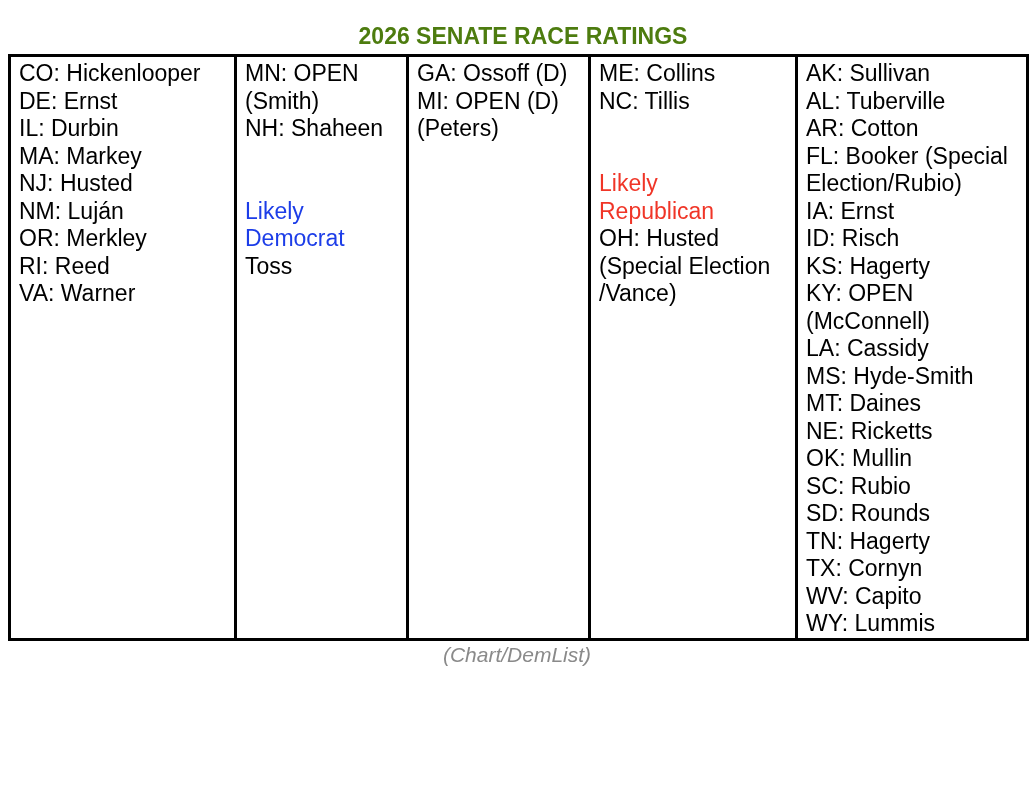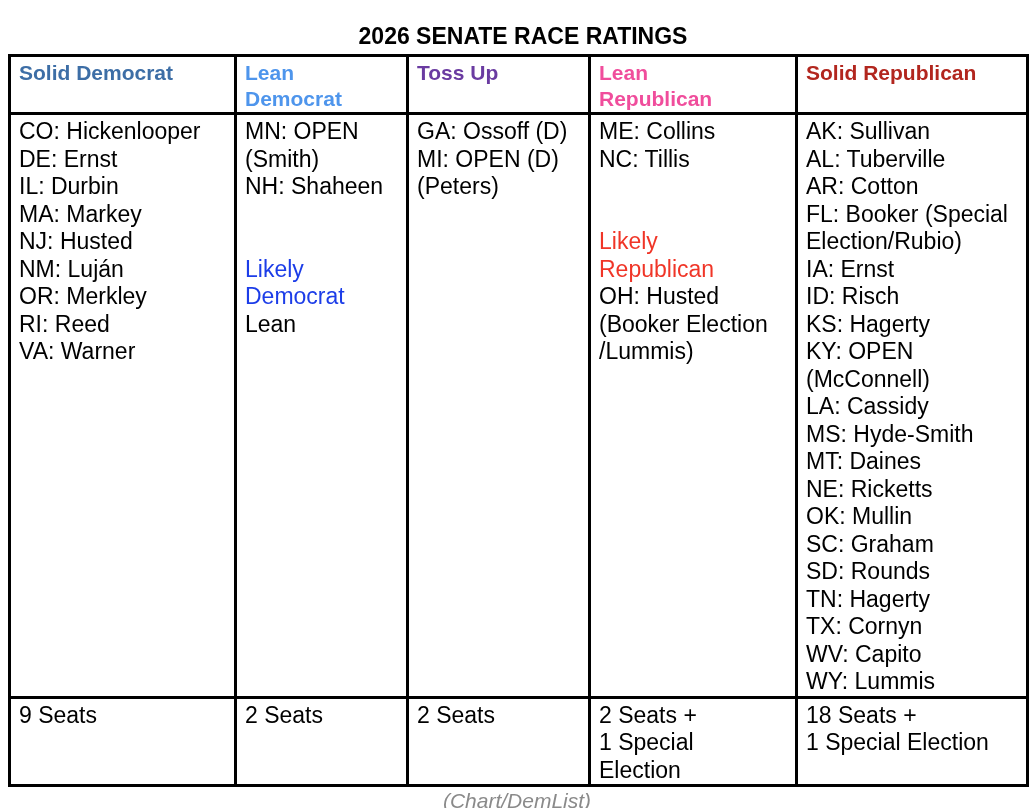--- a/index.html
+++ b/index.html
@@ -50,118 +50,89 @@
   .credit {
     text-align: center;
     font-size: 21px;
     font-style: italic;
     margin-top: 2px;
   }
 </style>
 </head>
 <body>
 
-<div class="title" style="color: #000000; margin-left: 12px;">2026 SENATE RACE RATINGS</div>
+<div class="title" style="color: #4d7c0f; margin-left: 12px;">2026 SENATE RACE RATINGS</div>
 
 <table class="ratings">
   <colgroup>
     <col style="width:226px">
     <col style="width:172px">
     <col style="width:182px">
     <col style="width:207px">
     <col style="width:231px">
   </colgroup>
   <tbody>
-      <tr class="header-row">
-    <th style="color: rgb(61, 110, 166);">Solid Democrat</th>
-    <th style="color: rgb(78, 149, 236);">Lean
-Democrat</th>
-    <th style="color: rgb(106, 59, 161);">Toss Up</th>
-    <th style="color: rgb(240, 77, 156);">Lean
-Republican</th>
-    <th style="color: rgb(178, 38, 30);">Solid Republican</th>
-  </tr>
   <tr class="body-row">
     <td>
       <div class="line">CO: Hickenlooper</div>
       <div class="line">DE: Ernst</div>
       <div class="line">IL: Durbin</div>
       <div class="line">MA: Markey</div>
       <div class="line">NJ: Husted</div>
       <div class="line">NM: Luján</div>
       <div class="line">OR: Merkley</div>
       <div class="line">RI: Reed</div>
       <div class="line">VA: Warner</div>
     </td>
     <td>
       <div class="line">MN: OPEN</div>
       <div class="line">(Smith)</div>
       <div class="line">NH: Shaheen</div>
       <div class="line"></div>
       <div class="line"></div>
       <div class="line sub" style="color: rgb(28, 61, 232);">Likely</div>
       <div class="line sub" style="color: rgb(28, 61, 232);">Democrat</div>
-      <div class="line">Lean</div>
+      <div class="line">Toss</div>
     </td>
     <td>
       <div class="line">GA: Ossoff (D)</div>
       <div class="line">MI: OPEN (D)</div>
       <div class="line">(Peters)</div>
     </td>
     <td>
       <div class="line">ME: Collins</div>
       <div class="line">NC: Tillis</div>
       <div class="line"></div>
       <div class="line"></div>
       <div class="line sub" style="color: rgb(240, 53, 39);">Likely</div>
       <div class="line sub" style="color: rgb(240, 53, 39);">Republican</div>
       <div class="line">OH: Husted</div>
-      <div class="line">(Booker Election</div>
-      <div class="line">/Lummis)</div>
+      <div class="line">(Special Election</div>
+      <div class="line">/Vance)</div>
     </td>
     <td>
       <div class="line">AK: Sullivan</div>
       <div class="line">AL: Tuberville</div>
       <div class="line">AR: Cotton</div>
       <div class="line">FL: Booker (Special</div>
       <div class="line">Election/Rubio)</div>
       <div class="line">IA: Ernst</div>
       <div class="line">ID: Risch</div>
       <div class="line">KS: Hagerty</div>
       <div class="line">KY: OPEN</div>
       <div class="line">(McConnell)</div>
       <div class="line">LA: Cassidy</div>
       <div class="line">MS: Hyde-Smith</div>
       <div class="line">MT: Daines</div>
       <div class="line">NE: Ricketts</div>
       <div class="line">OK: Mullin</div>
-      <div class="line">SC: Graham</div>
+      <div class="line">SC: Rubio</div>
       <div class="line">SD: Rounds</div>
       <div class="line">TN: Hagerty</div>
       <div class="line">TX: Cornyn</div>
       <div class="line">WV: Capito</div>
       <div class="line">WY: Lummis</div>
-    </td>
-  </tr>
-  <tr class="seats-row">
-    <td>
-      <div class="line">9 Seats</div>
-    </td>
-    <td>
-      <div class="line">2 Seats</div>
-    </td>
-    <td>
-      <div class="line">2 Seats</div>
-    </td>
-    <td>
-      <div class="line">2 Seats +</div>
-      <div class="line">1 Special</div>
-      <div class="line">Election</div>
-    </td>
-    <td>
-      <div class="line">18 Seats +</div>
-      <div class="line">1 Special Election</div>
     </td>
   </tr>
 </tbody>
   </table>
 
 <div class="credit" style="color: rgb(138, 138, 138);">(Chart/DemList)</div>
 
 </body></html>

